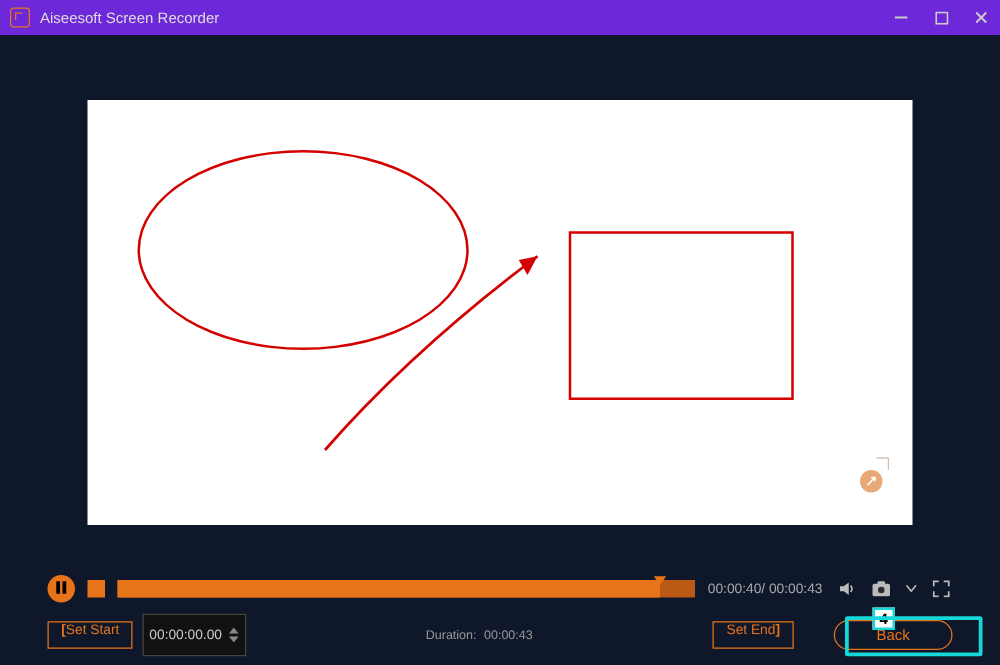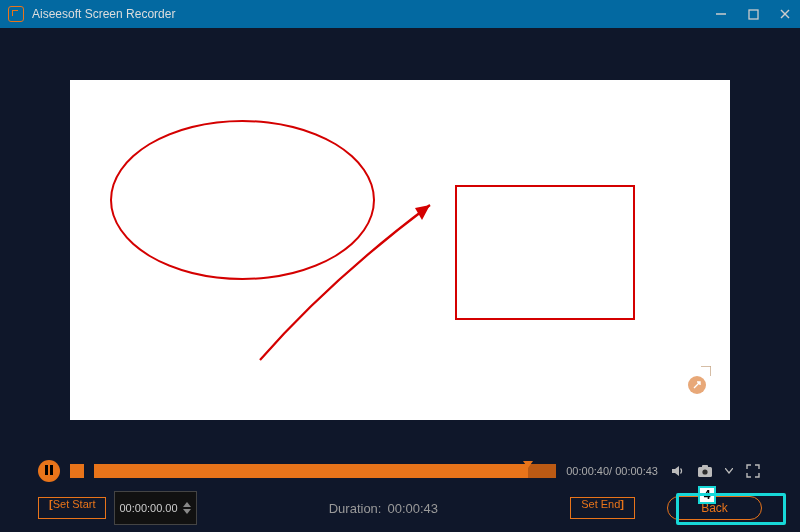--- a/index.html
+++ b/index.html
@@ -6,21 +6,21 @@
   body {
     width: 800px; height: 532px;
     background: #000;
     font-family: Arial, sans-serif;
     font-size: 12px;
     color: #ccc;
     overflow: hidden;
   }
   .window { width: 100%; height: 100%; display: flex; flex-direction: column; }
   .titlebar {
-    height: 28px; background: #0369a1;
+    height: 28px; background: #6d28d9;
     display: flex; align-items: center; justify-content: space-between;
     padding: 0 8px;
   }
   .titlebar-left { display: flex; align-items: center; gap: 8px; }
   .app-logo {
     width: 16px; height: 16px; border: 1.5px solid #e8741a; border-radius: 3px;
     position: relative;
   }
   .app-logo::after {
     content: ''; position: absolute; left: 3px; top: 3px; width: 5px; height: 5px;
@@ -91,21 +91,21 @@
   }
   .set-btn.left::before { content:'[ '; color:#e8741a; font-weight:bold; }
   .set-btn.right::after { content:' ]'; color:#e8741a; font-weight:bold; }
   .time-field {
     border:1px solid #444; background:#111; height:22px;
     display:flex; align-items:center; padding:16px 4px; gap:4px;
   }
   .time-field .val { color:#ccc; font-size:11px; min-width:58px; }
   .spinner { display:flex; flex-direction:column; gap:1px; }
   .spin { width:10px; height:6px; display:flex; align-items:center; justify-content:center; cursor:pointer; }
-  .dur-label { color:#999; font-size:13px; }
+  .dur-label { color:#999; font-size:10px; }
   .flex-spacer { flex:1; display:flex; justify-content:center; align-items:center; gap:6px; }
   .main-btn {
     height:24px; border-radius:12px; font-size:12px; cursor:pointer;
     display:flex; align-items:center; justify-content:center; min-width:95px;
     border:1px solid #e8741a;
     text-align:center;
   }
   .back-btn { background:transparent; color:#e8741a; }
   .export-btn { background:#e8741a; color:#fff; border:none; }
   .callout-4 {

